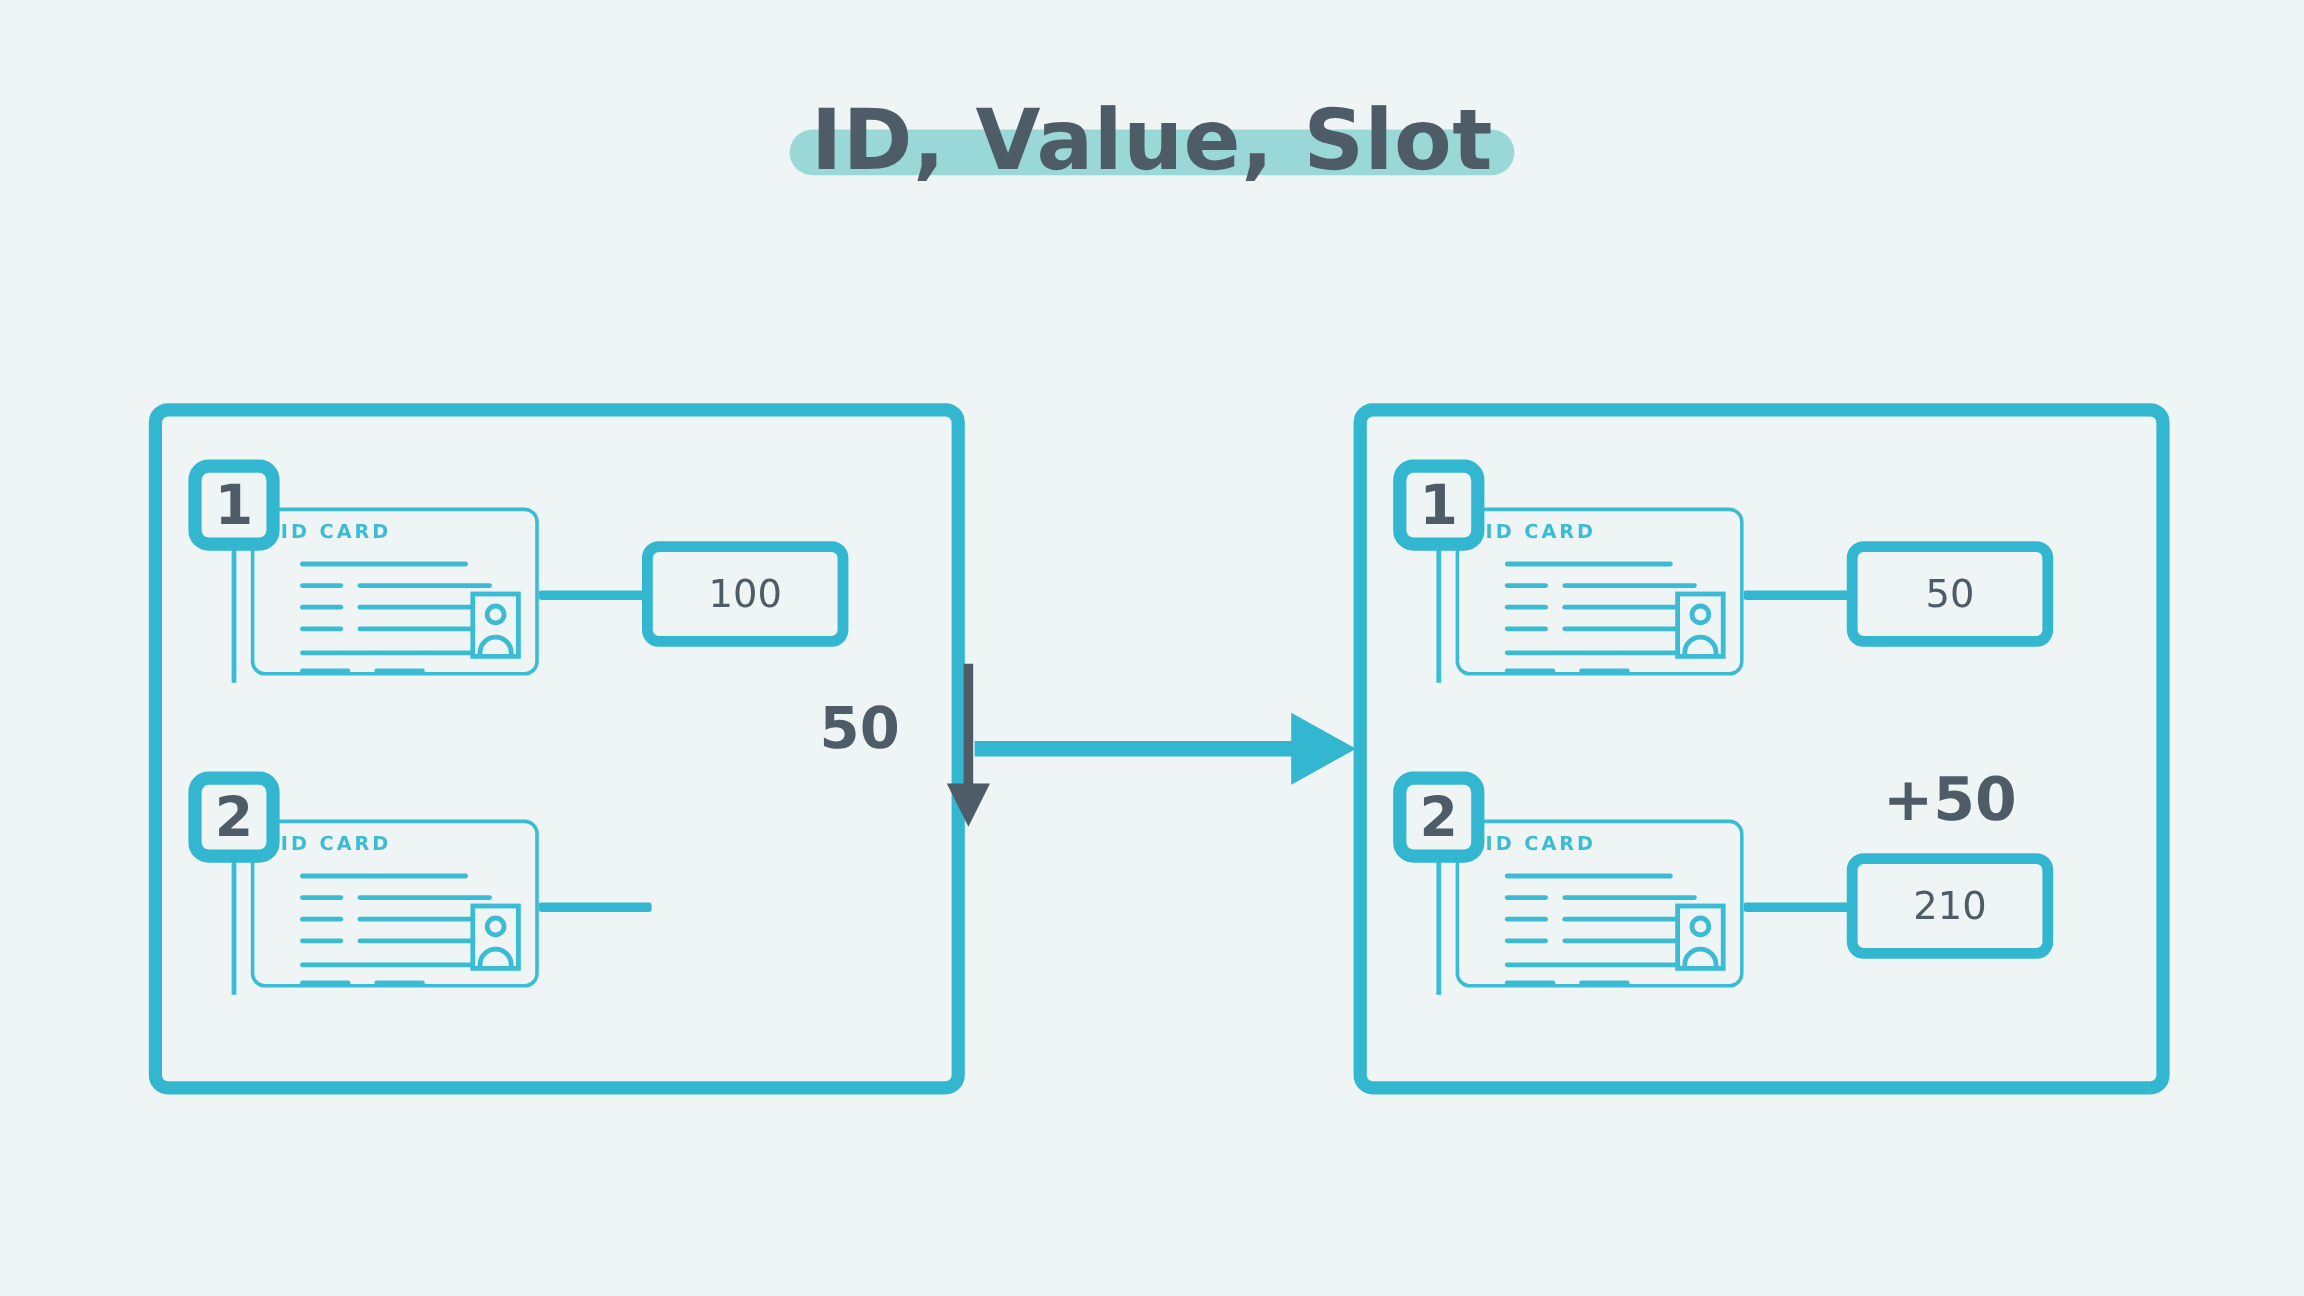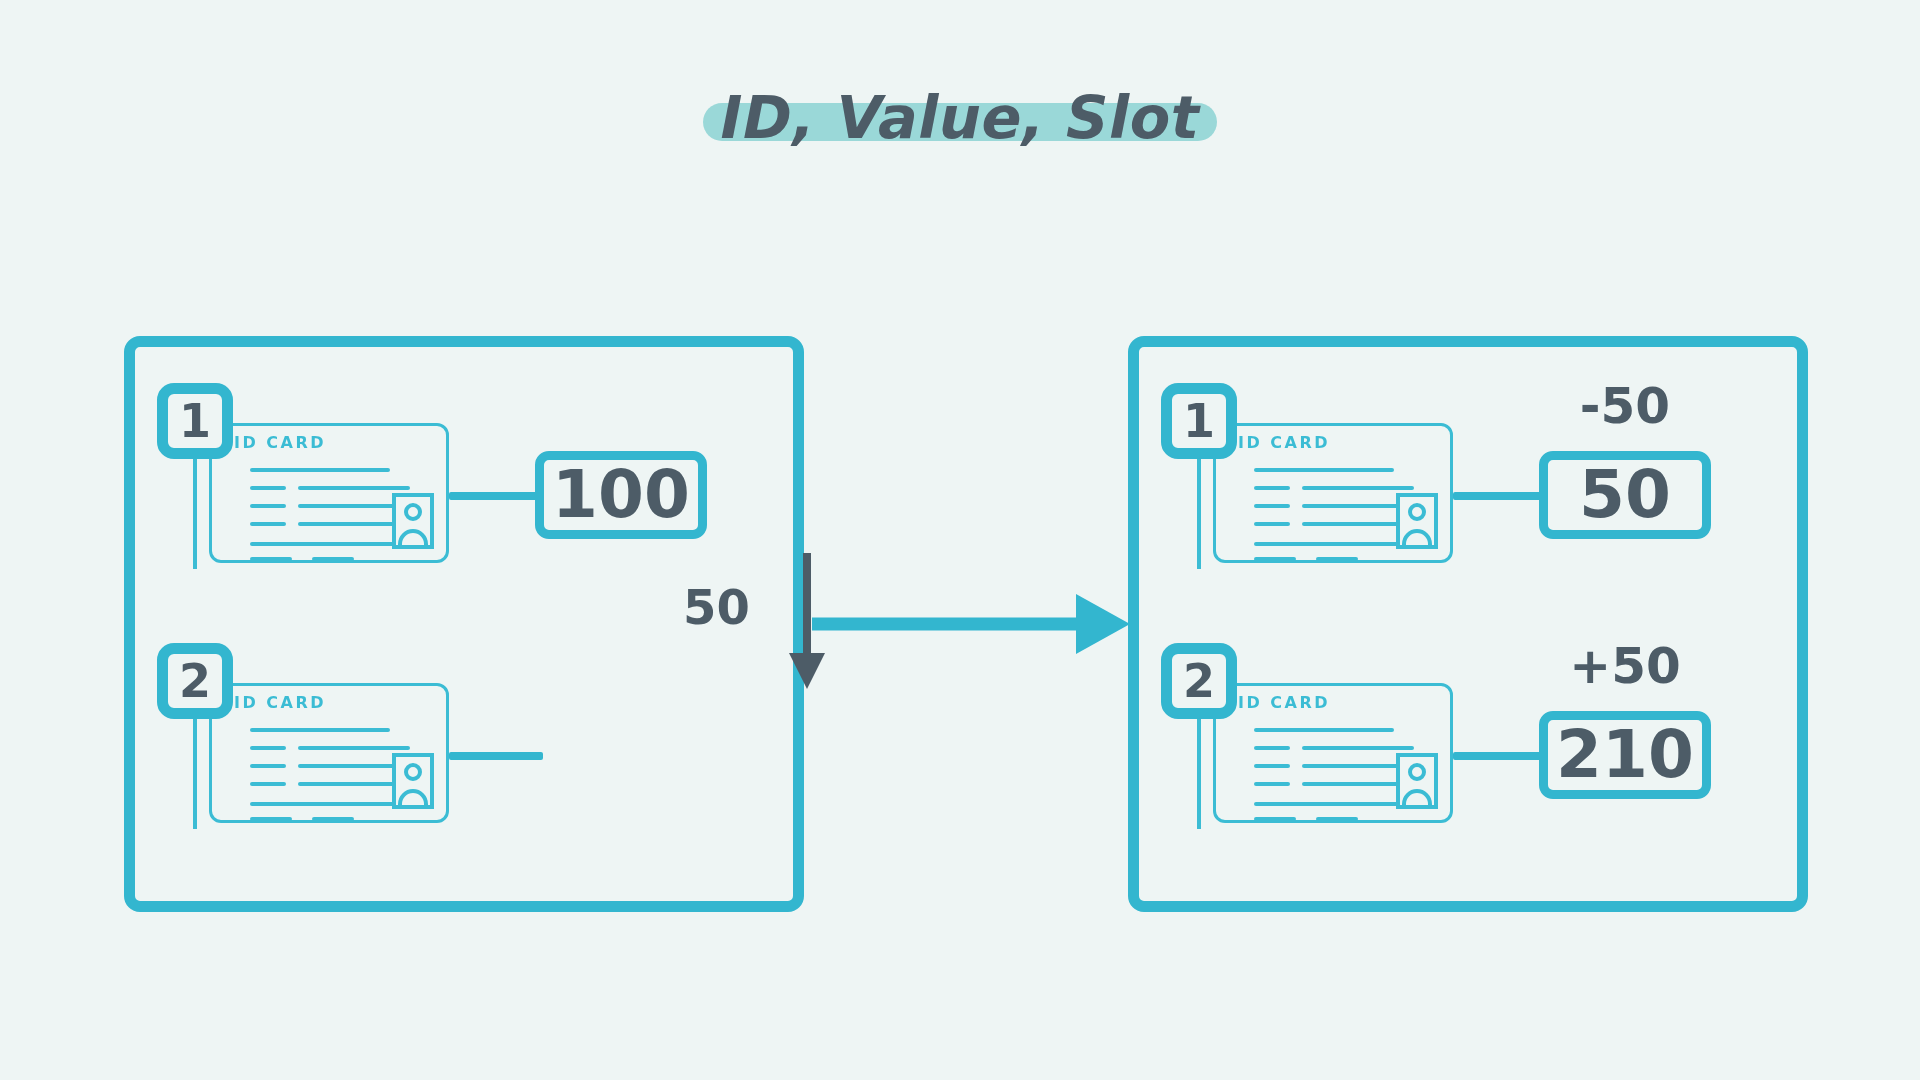--- a/index.html
+++ b/index.html
@@ -37,27 +37,26 @@
     right: 0;
     bottom: 6px;
     height: 38px;
     background: #9ad8d8;
     border-radius: 19px;
     z-index: 0;
   }
   .title-text {
     position: relative;
     z-index: 1;
-    font-size: 59px;
+    font-size: 70px;
     font-weight: bold;
     color: #4d5c67;
     letter-spacing: 0.5px;
     line-height: 1;
     white-space: nowrap;
-    font-style: italic;
   }
 
   
   .panel {
     position: absolute;
     border: 11px solid #33b6cf;
     border-radius: 16px;
     background: #eef5f4;
     box-sizing: border-box;
   }
@@ -189,22 +188,22 @@
     border: 9px solid #33b6cf;
     border-radius: 14px;
     background: #eef5f4;
     box-sizing: border-box;
     display: flex;
     align-items: center;
     justify-content: center;
     z-index: 2;
   }
   .value-box span {
-    font-size: 66px;
-    font-weight: bold;
+    font-size: 32px;
+    font-weight: normal;
     color: #4d5c67;
     line-height: 1;
   }
 
   
   .delta-label {
     position: absolute;
     left: 400px;
     top: 12px;
     width: 172px;
@@ -335,21 +334,20 @@
       <div class="photo-box">
         <div class="photo-head"></div>
         <div class="photo-body"></div>
       </div>
     </div>
     <div class="badge-stem"></div>
     <div class="id-badge">
       <span>1</span>
     </div>
     <div class="connector"></div>
-    <div class="delta-label">-50</div>
     <div class="value-box">
       <span>50</span>
     </div>
   </div>
 
   <div class="row row-2">
     <div class="id-card">
       <div class="id-card-title">ID CARD</div>
       <div class="card-line" style="left:38px; top:42px; width:140px;"></div>
       <div class="card-line" style="left:38px; top:60px; width:36px;"></div>

